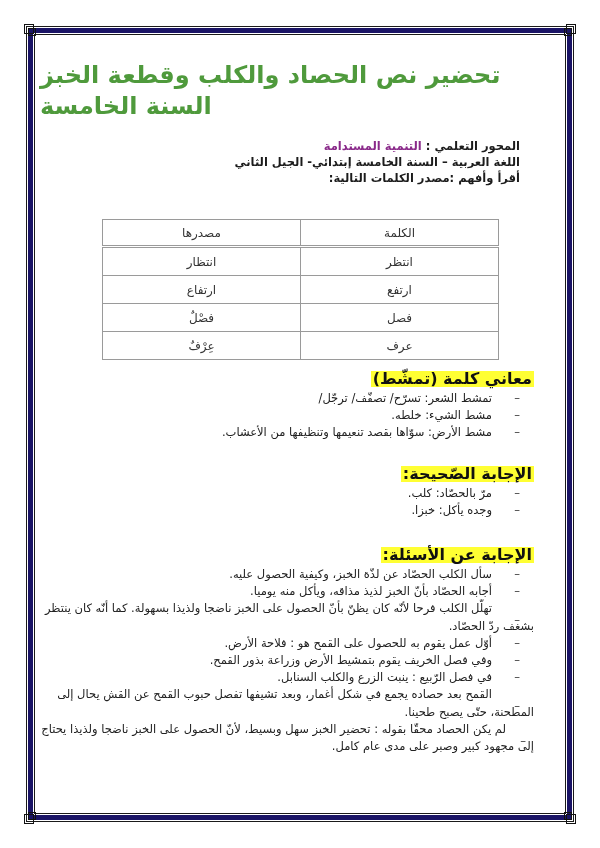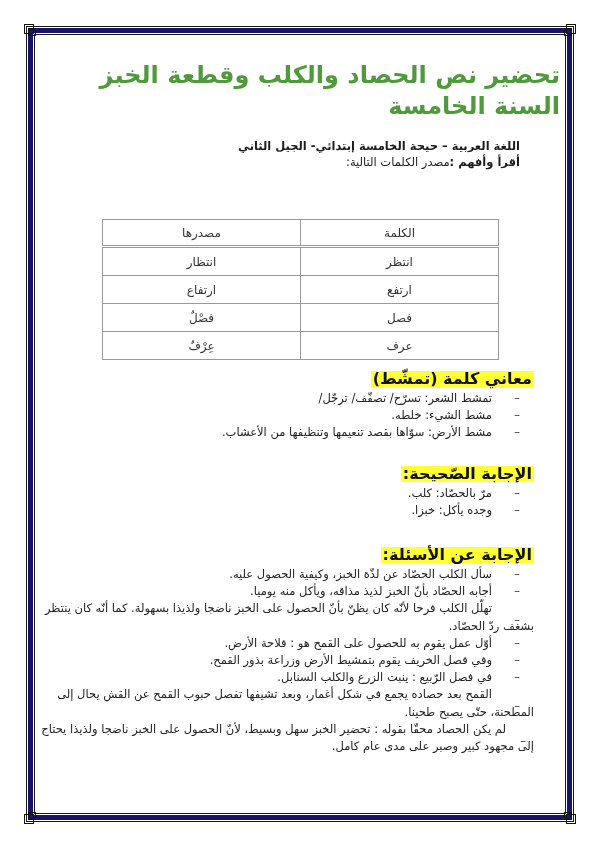--- a/index.html
+++ b/index.html
@@ -17,30 +17,30 @@
     }
     .frame-inner {
       position: absolute; left: 34px; top: 34px; width: 532px; height: 780px;
       border: 1px solid #1a1a1a; box-sizing: border-box;
     }
     .corner {
       position: absolute; width: 10px; height: 10px; border: 1px solid #111; box-sizing: border-box; background: transparent;
     }
     .corner.c2 { width: 8px; height: 8px; }
     .title {
-      position: absolute; left: 40px; top: 60px; width: 520px; text-align: right;
+      position: absolute; left: 40px; top: 60px; width: 520px; text-align: left;
       color: #4f9a3c; font-weight: bold; font-size: 24px; line-height: 31px; direction: rtl;
       font-family: "DejaVu Sans", sans-serif; letter-spacing: -0.3px;
     }
     .meta {
       position: absolute; right: 80px; top: 138px; direction: rtl; text-align: right;
       font-size: 11.5px; line-height: 16px; font-weight: bold; color: #1c1c1c;
     }
     .meta .accent { color: #8a2a8a; }
-    .meta .normal { font-weight: normal; margin-top: 28px; }
+    .meta .normal { font-weight: bold; margin-top: 28px; }
     table.words {
       position: absolute; left: 102px; top: 219px; width: 397px; border-collapse: collapse;
       direction: rtl; font-size: 12px; color: #333;
     }
     table.words th, table.words td {
       border: 1px solid #9a9a9a; text-align: center; font-weight: normal; height: 27px; padding: 0;
       width: 50%;
       margin-left: 12px;
     }
     table.words thead th { border-bottom: 3px double #9a9a9a; height: 25px; }
@@ -66,21 +66,25 @@
 <div class="corner" style="left:24px;top:814px;"></div>
 <div class="corner c2" style="left:28px;top:812px;"></div>
 <div class="corner" style="left:566px;top:814px;"></div>
 <div class="corner c2" style="left:564px;top:812px;"></div>
 
 <div class="title">
   <div>تحضير نص الحصاد والكلب وقطعة الخبز السنة الخامسة</div>
 </div>
 
 <div class="meta">
-  <div>اللغة العربية – حيحة الخامسة إبتدائي- الجيل الثاني</div>
+  <div>
+    <span>المحور التعلمي :</span>
+    <span class="accent">التنمية المستدامة</span>
+  </div>
+  <div>اللغة العربية – السنة الخامسة إبتدائي- الجيل الثاني</div>
   <div>
     <span>أقرأ وأفهم :</span><span class="normal">مصدر الكلمات التالية:</span>
   </div>
 </div>
 
 <table class="words">
   <thead>
     <tr>
       <th>الكلمة</th>
       <th>مصدرها</th>

